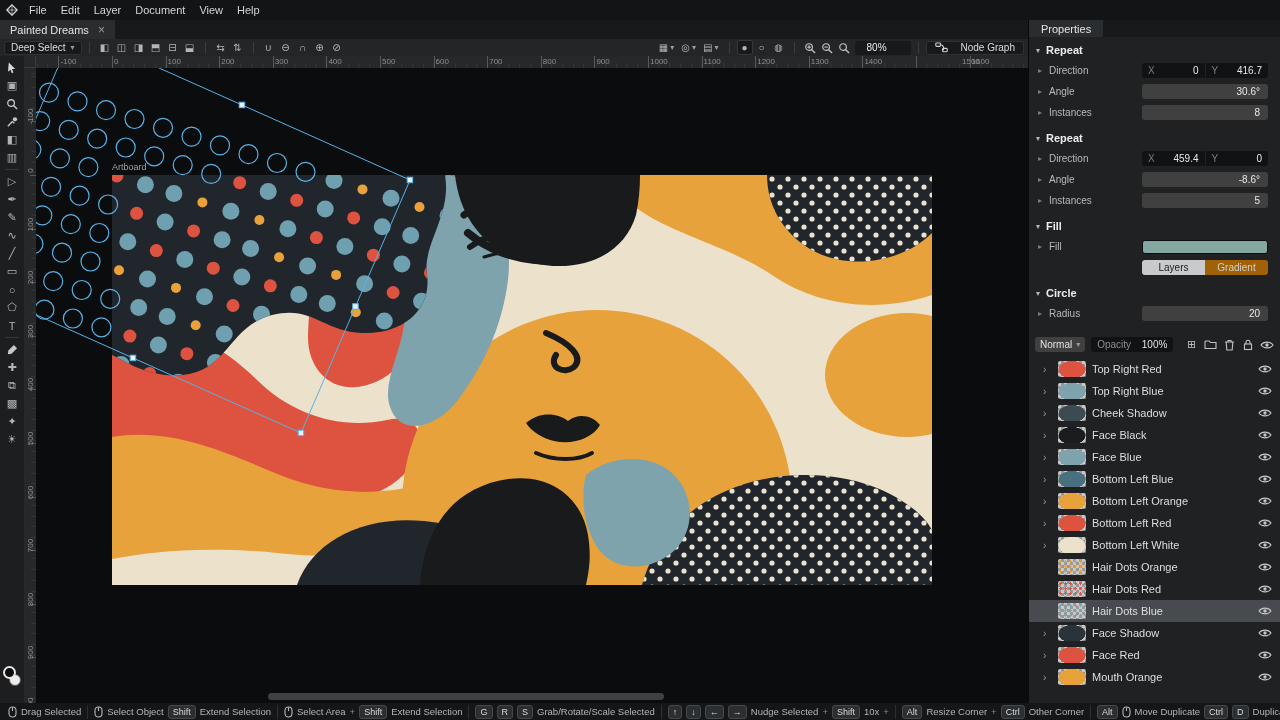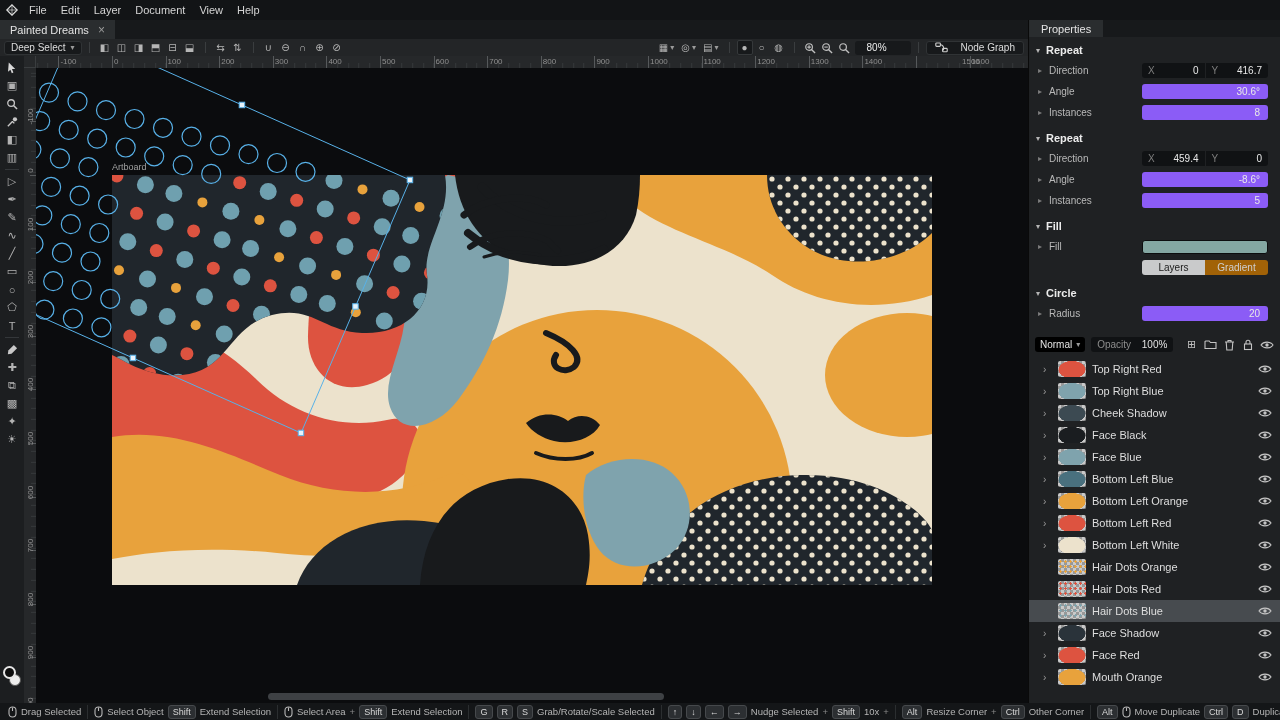--- a/index.html
+++ b/index.html
@@ -73,37 +73,37 @@
   .panel-tab-row { height:17px; background:#17191b; display:flex; flex:none; }
   .panel-tab { background:#2a2d2f; padding:0 12px; font-size:11px; color:#e3e3e3; display:flex; align-items:center; }
   .props-body { padding:3px 0 4px; flex:none; }
   .section { margin-bottom:5px; }
   .sec-hdr { display:flex; align-items:center; gap:6px; height:20px; padding:0 7px; font-weight:bold; font-size:11px; color:#ececec; }
   .chev { font-size:8px; color:#b5b5b5; }
   .prop-row { display:flex; align-items:center; height:21px; padding:0 12px 0 9px; font-size:10px; color:#b9b9b9; }
   .row-chev { width:11px; color:#7d7d7d; font-size:8px; flex:none; }
   .row-label { flex:1; }
   .row-value { display:flex; flex:none; }
-  .prop-field { width:126px; height:15px; background:#8b5cf6; border-radius:3px; display:flex; align-items:center; justify-content:flex-end; padding:0 8px; color:#e8e8e8; }
+  .prop-field { width:126px; height:15px; background:#404040; border-radius:3px; display:flex; align-items:center; justify-content:flex-end; padding:0 8px; color:#e8e8e8; }
   .prop-xy { display:flex; gap:1px; width:126px; }
   .xy-seg { flex:1; height:15px; background:#101214; display:flex; align-items:center; padding:0 6px; }
   .xy-seg.seg-l { border-radius:3px 0 0 3px; }
   .xy-seg.seg-r { border-radius:0 3px 3px 0; }
   .xy-seg .k { color:#7d7d7d; margin-right:auto; }
   .xy-seg .v { color:#e8e8e8; }
   .swatch-field { width:126px; height:14px; border-radius:3px; border:1px solid #0c0d0e; }
   .seg-buttons { display:flex; width:126px; }
   .seg-btn { flex:1; height:15px; display:flex; align-items:center; justify-content:center; background:#a16207; color:#cfcfcf; font-size:10px; }
   .seg-btn:first-child { border-radius:3px 0 0 3px; }
   .seg-btn:last-child { border-radius:0 3px 3px 0; }
   .seg-btn.active { background:#c9cacb; color:#1b1b1b; }
 
   .layers-tab-row { height:17px; background:#17191b; display:flex; flex:none; margin-top:4px; }
   .blend-row { display:flex; align-items:center; gap:6px; height:23px; padding:0 6px; flex:none; }
-  .blend-select { width:58px; height:15px; background:#000000; border-radius:3px; display:flex; align-items:center; justify-content:space-between; padding:0 5px; font-size:10px; color:#e2e2e2; }
+  .blend-select { width:58px; height:15px; background:#404040; border-radius:3px; display:flex; align-items:center; justify-content:space-between; padding:0 5px; font-size:10px; color:#e2e2e2; }
   .opacity-field { display:flex; align-items:center; justify-content:space-between; width:96px; height:15px; background:#101214; border-radius:3px; padding:0 6px; font-size:10px; }
   .opacity-label { color:#8d8d8d; }
   .opacity-value { color:#e2e2e2; }
   .lr-icon { display:flex; align-items:center; justify-content:center; width:15px; color:#c0c0c0; font-size:11px; }
   .layer-list { flex:1; overflow:hidden; margin-top:2px; }
   .layer-row { display:flex; align-items:center; height:22px; padding:0 6px 0 14px; gap:6px; font-size:11px; color:#dedede; }
   .layer-row.selected { background:#474b4f; }
   .l-chev { width:9px; color:#9a9a9a; font-size:10px; flex:none; }
   .l-thumb { width:28px; height:16px; border-radius:2px; position:relative; overflow:hidden; flex:none;
     background-color:#c9c9c9;

